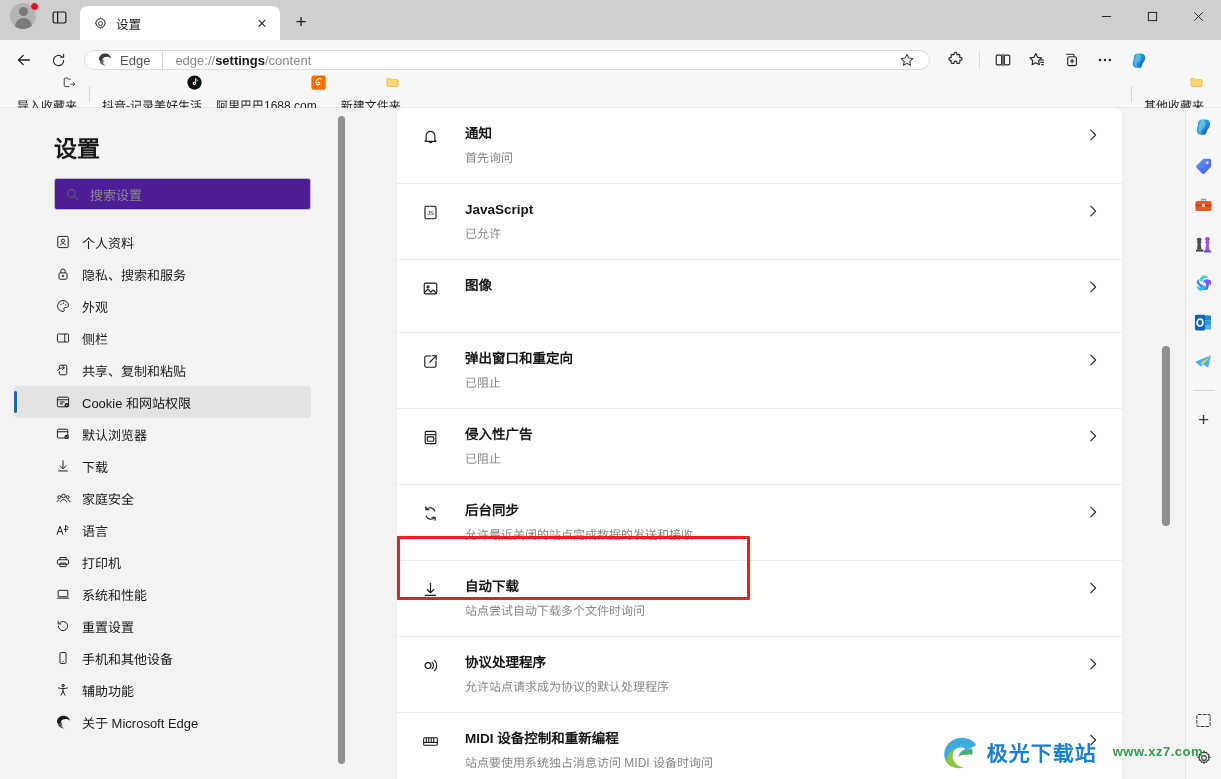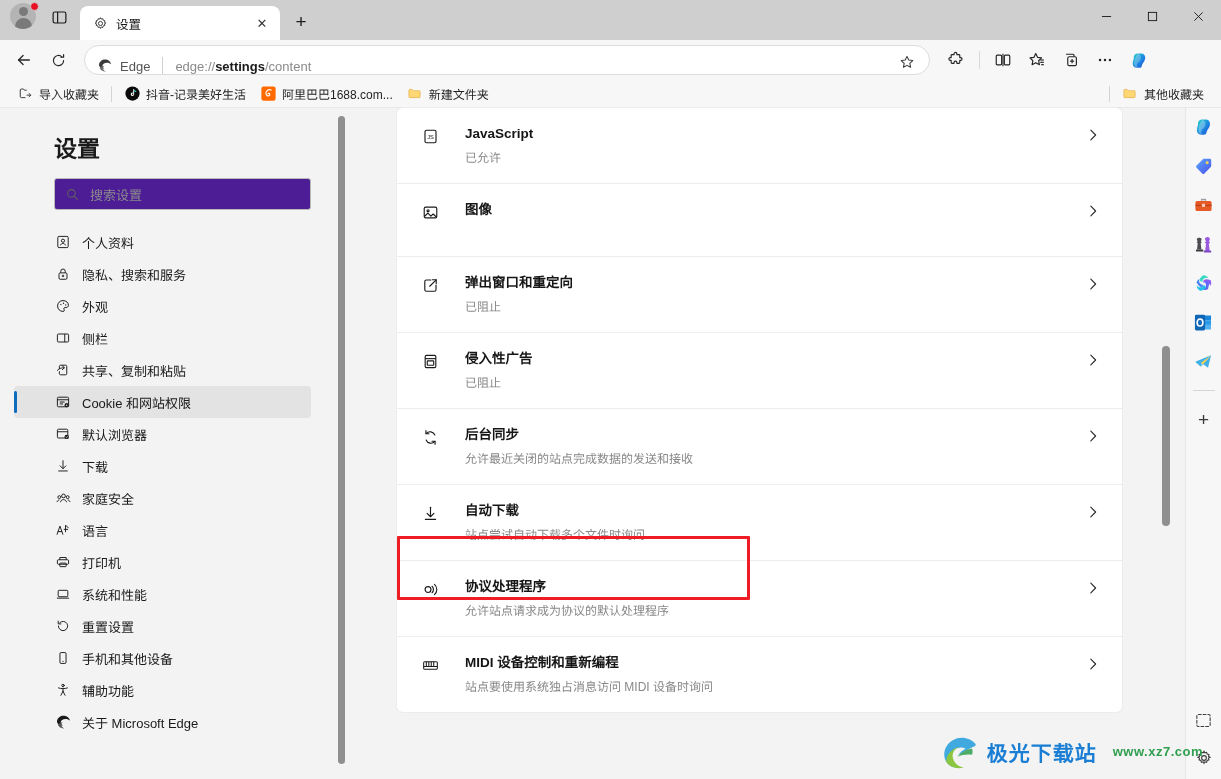--- a/index.html
+++ b/index.html
@@ -97,24 +97,24 @@
     display: flex; align-items: center;
     padding: 0 8px;
     gap: 2px;
   }
   .tbtn {
     width: 32px; height: 32px; border-radius: 5px;
     display: flex; align-items: center; justify-content: center;
     color: #262626; flex: 0 0 32px;
   }
   .omnibox {
-    flex: 1; height: 30px; margin: 0 8px;
+    flex: 1; height: 20px; margin: 0 8px;
     background: #ffffff; border-radius: 16px;
     border: 1px solid #dcdcdc;
-    display: flex; align-items: flex-end;
+    display: flex; align-items: center;
     padding: 0 10px 0 12px;
     gap: 8px;
     max-width: 846px;
   }
   .omni-brand { display: flex; align-items: center; gap: 7px; flex: 0 0 auto; }
   .omni-brandtext { font-size: 13px; color: #555; }
   .omni-sep { width: 1px; height: 17px; background: #d0d0d0; margin: 0 4px; }
   .omni-url { font-size: 13px; color: #8a8a8a; flex: 1; white-space: nowrap; overflow: hidden; }
   .omni-url b { color: #1a1a1a; font-weight: 600; }
   .omni-star { width: 24px; height: 24px; display:flex; align-items:center; justify-content:center; }
@@ -124,23 +124,24 @@
   .bookmarks {
     position: absolute; top: 80px; left: 0;
     width: 1221px; height: 28px;
     background: #f7f7f7;
     display: flex; align-items: center;
     padding: 0 10px;
     font-size: 12px; color: #1f1f1f;
     border-bottom: 1px solid #e8e8e8;
   }
   .bm {
-    display: flex; align-items: flex-start; gap: 6px;
+    display: flex; align-items: flex-end; gap: 6px;
     padding: 3px 7px; border-radius: 4px;
     white-space: nowrap;
+    flex-direction: column;
   }
   .bm-icon { width: 16px; height: 16px; display:flex; align-items:center; justify-content:center; flex:0 0 16px;}
   .bm-divider { width:1px; height:16px; background:#d4d4d4; margin:0 5px; }
   .bm-spacer { flex: 1; }
 
   
   .main {
     position: absolute; top: 108px; left: 0;
     width: 1185px; height: 671px;
     background: #f3f3f3;
@@ -677,20 +678,37 @@
       </div>
 
       <div class="nav-scrollbar">
         <div class="nav-scroll-thumb"></div>
       </div>
     </div>
 
     <div class="content-wrap">
       <div class="content-card">
 
+        <div class="prow">
+          <span class="prow-icon">
+            <svg width="19" height="19" viewBox="0 0 20 20" fill="none" stroke="#1a1a1a" stroke-width="1.2" stroke-linejoin="round">
+              <path d="M5.4 13.6V9.2a4.6 4.6 0 1 1 9.2 0v4.4l1.1 1.5H4.3z"></path>
+              <path d="M8.4 15.5a1.7 1.7 0 0 0 3.2 0"></path>
+            </svg>
+          </span>
+          <div class="prow-text">
+            <div class="prow-title">通知</div>
+            <div class="prow-sub">首先询问</div>
+          </div>
+          <span class="prow-chev">
+            <svg width="14" height="14" viewBox="0 0 16 16" fill="none" stroke="#2b2b2b" stroke-width="1.3" stroke-linecap="round" stroke-linejoin="round">
+                <polyline points="5.5,2.5 11,8 5.5,13.5"></polyline>
+              </svg>
+          </span>
+        </div>
 
         <div class="prow">
           <span class="prow-icon">
             <svg width="19" height="19" viewBox="0 0 20 20" fill="none" stroke="#1a1a1a" stroke-width="1.2">
               <rect x="4.2" y="3.4" width="11.6" height="13.2" rx="1.6"></rect>
               <text x="10" y="12.4" font-size="6" fill="#1a1a1a" stroke="none" text-anchor="middle" font-family="Liberation Sans, sans-serif">JS</text>
             </svg>
           </span>
           <div class="prow-text">
             <div class="prow-title">JavaScript</div>

